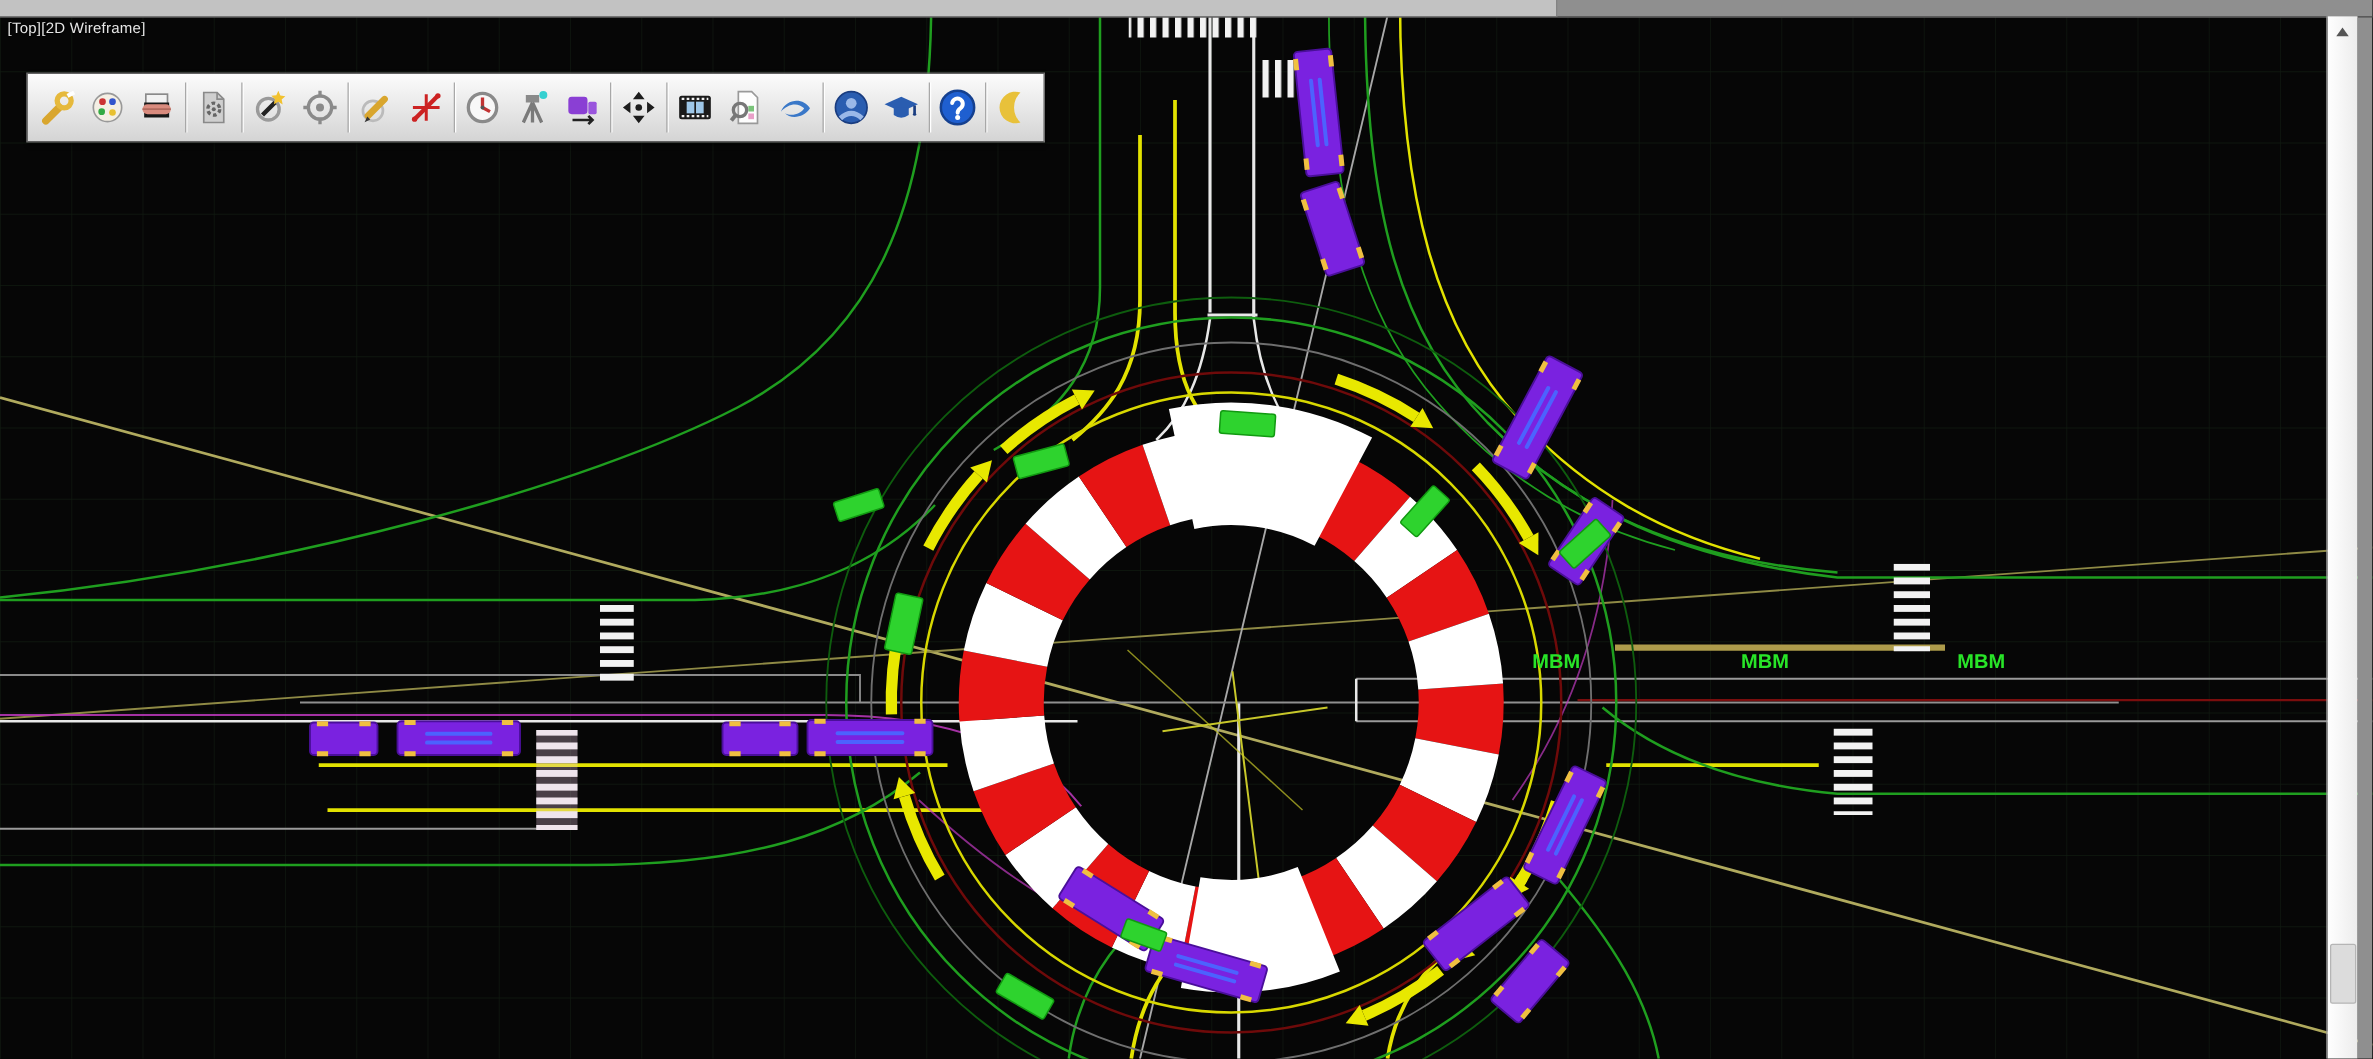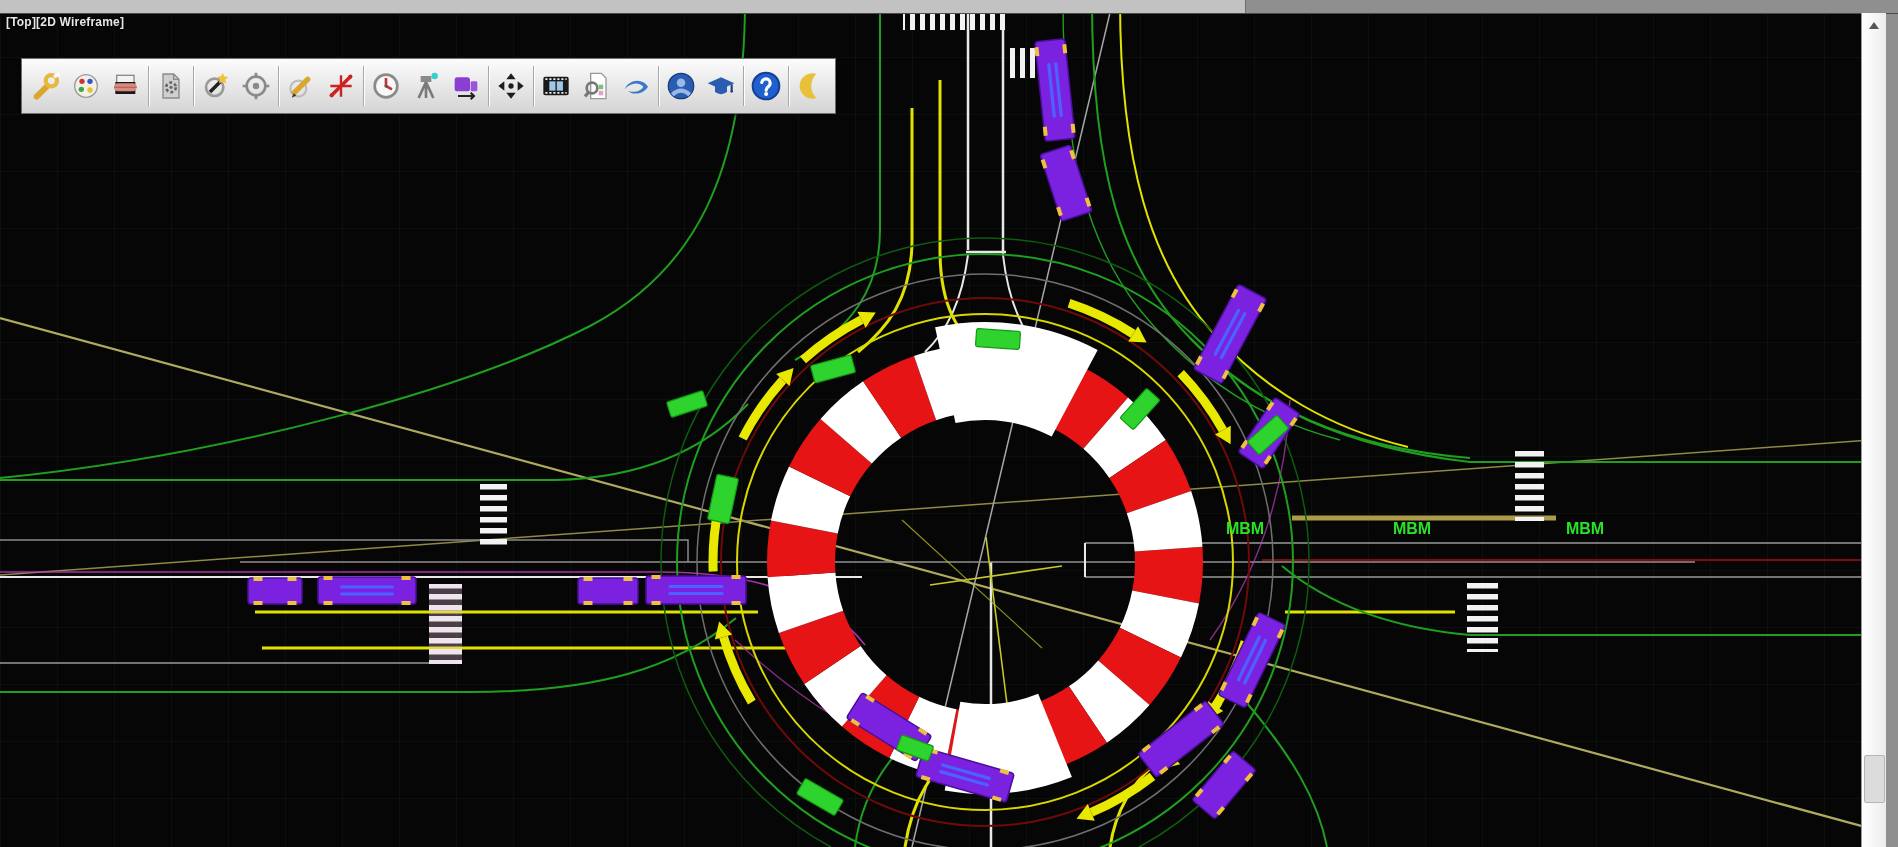--- a/index.html
+++ b/index.html
@@ -8,21 +8,21 @@
   #cv{position:absolute;left:0;top:0;z-index:1;}
   
   #topbar{position:absolute;left:0;top:0;width:1898px;height:13px;background:#8f8f8f;z-index:4;border-bottom:1px solid #4a4a4a;}
   #topbar .thumb{position:absolute;left:0;top:0;height:13px;width:1245px;background:#c2c2c2;border-right:1px solid #6f6f6f;}
   
   #rightedge{position:absolute;right:0;top:0;width:12px;height:847px;background:#8f8f8f;z-index:3;}
   #vscroll{position:absolute;right:12px;top:13px;width:24px;height:834px;background:linear-gradient(90deg,#ffffff,#ececec);border-left:1px solid #9a9a9a;z-index:4;}
   #vscroll .up-arrow{position:absolute;left:7px;top:9px;width:0;height:0;border-left:5px solid transparent;border-right:5px solid transparent;border-bottom:7px solid #555;}
   #vscroll .vthumb{position:absolute;left:2px;top:742px;width:19px;height:46px;background:#dcdcdc;border:1px solid #b5b5b5;border-radius:2px;}
   
-  #viewlabel{position:absolute;left:6px;top:15px;color:#e6e6e6;font-size:12px;font-weight:bold;letter-spacing:0.2px;z-index:6;text-shadow:0 1px 1px #000;}
+  #viewlabel{position:absolute;left:6px;top:15px;color:#e6e6e6;font-size:12px;font-weight:normal;letter-spacing:0.2px;z-index:6;text-shadow:0 1px 1px #000;}
   
   #toolbar{position:absolute;left:21px;top:58px;height:50px;z-index:5;display:flex;align-items:center;
     background:linear-gradient(#fcfcfc,#d4d4d4);border:1px solid #6e6e6e;box-shadow:1px 2px 3px rgba(0,0,0,.6);
     padding:2px 4px;}
   .tbtn{width:40px;height:44px;display:flex;align-items:center;justify-content:center;}
   .tbtn svg{width:32px;height:32px;}
   .tsep{width:1px;height:40px;background:#a8a8a8;margin:0 2px;box-shadow:1px 0 0 #fff;}
   #symbols{position:absolute;width:0;height:0;overflow:hidden;}
 </style>
 </head>

